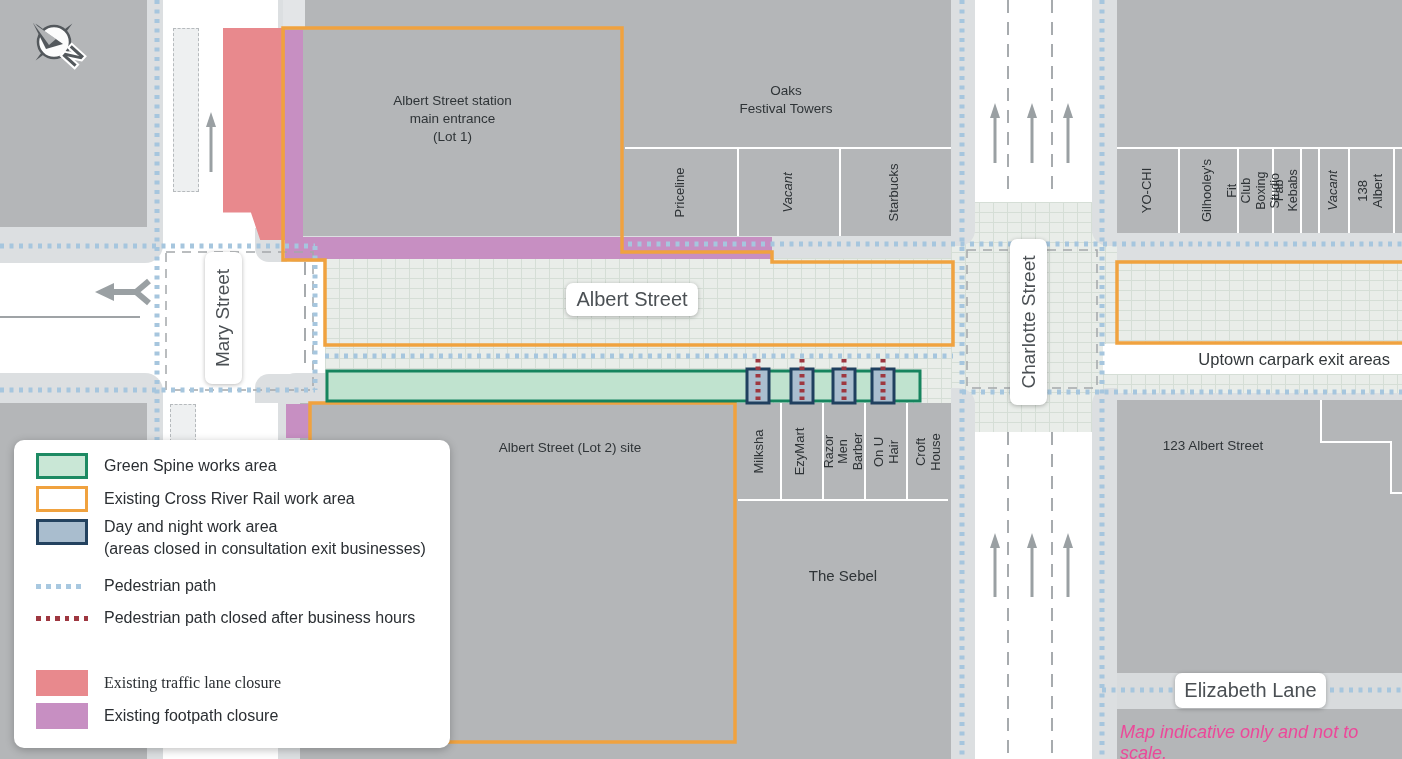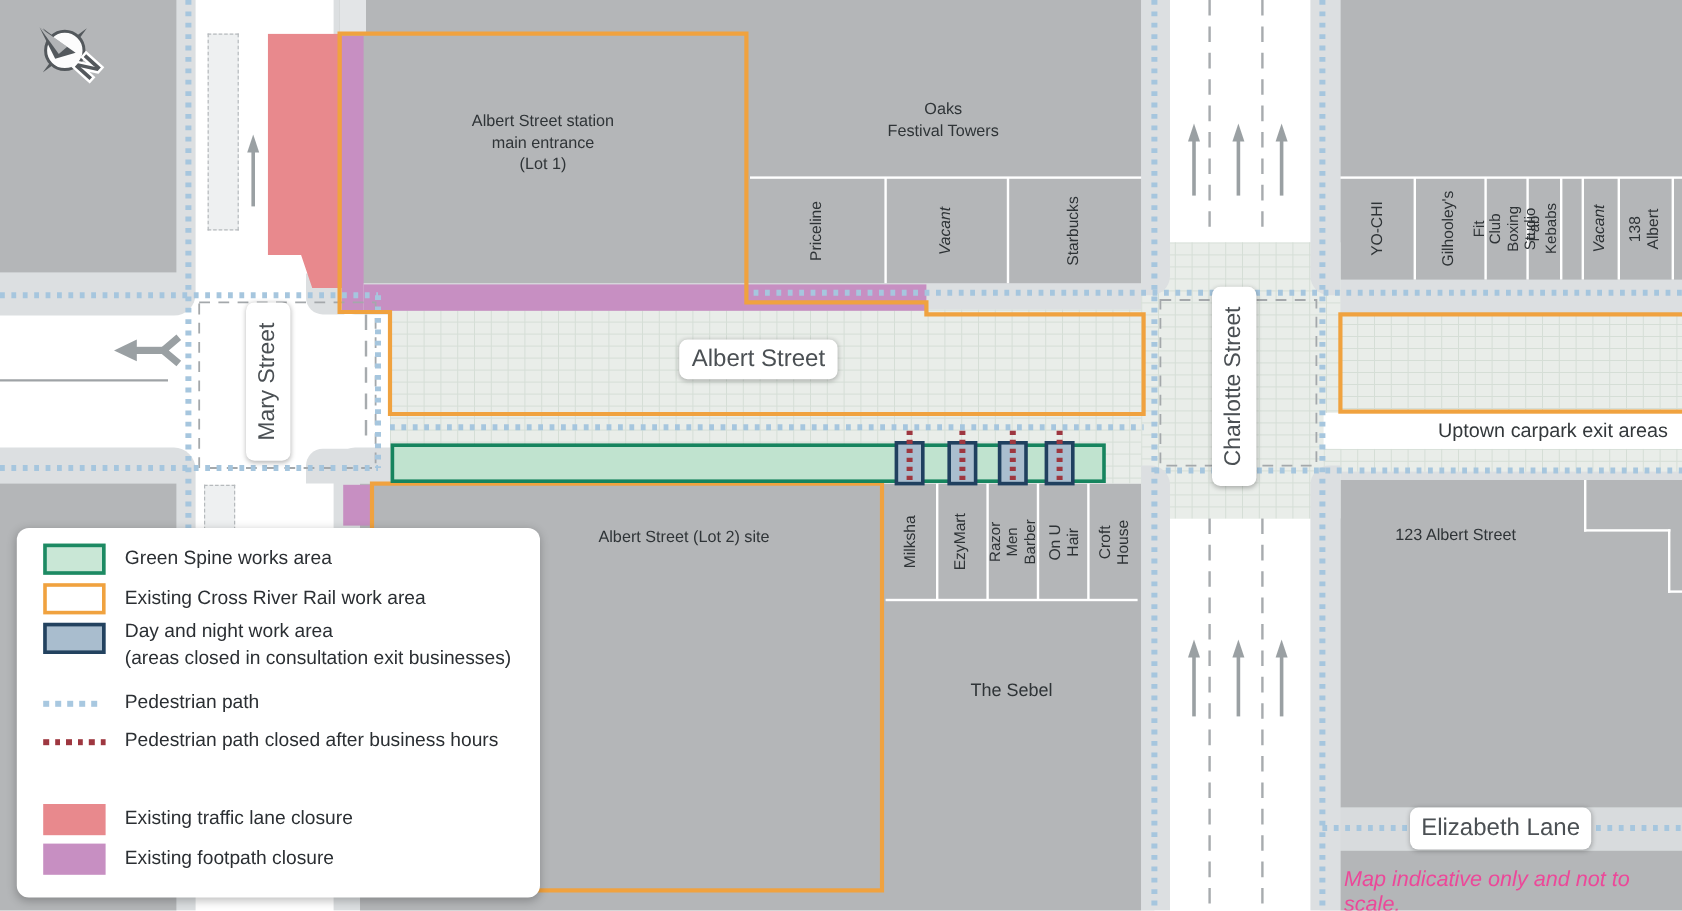--- a/index.html
+++ b/index.html
@@ -316,21 +316,21 @@
       <span class="dotrow red">
           <i></i>
           <i></i>
           <i></i>
           <i></i>
           <i></i>
           <i></i>
         </span>
       <span class="txt">Pedestrian path closed after business hours</span>
     </div>
-    <div class="lrow" style="top:230px;">
+    <div class="lrow" style="top:230px;font-family:Liberation Serif, serif;">
       <span class="sw red"></span>
       <span class="txt">Existing traffic lane closure</span>
     </div>
     <div class="lrow" style="top:263px;justify-content:flex-end;">
       <span class="sw purple"></span>
       <span class="txt">Existing footpath closure</span>
     </div>
   </div>
 
 </div>

